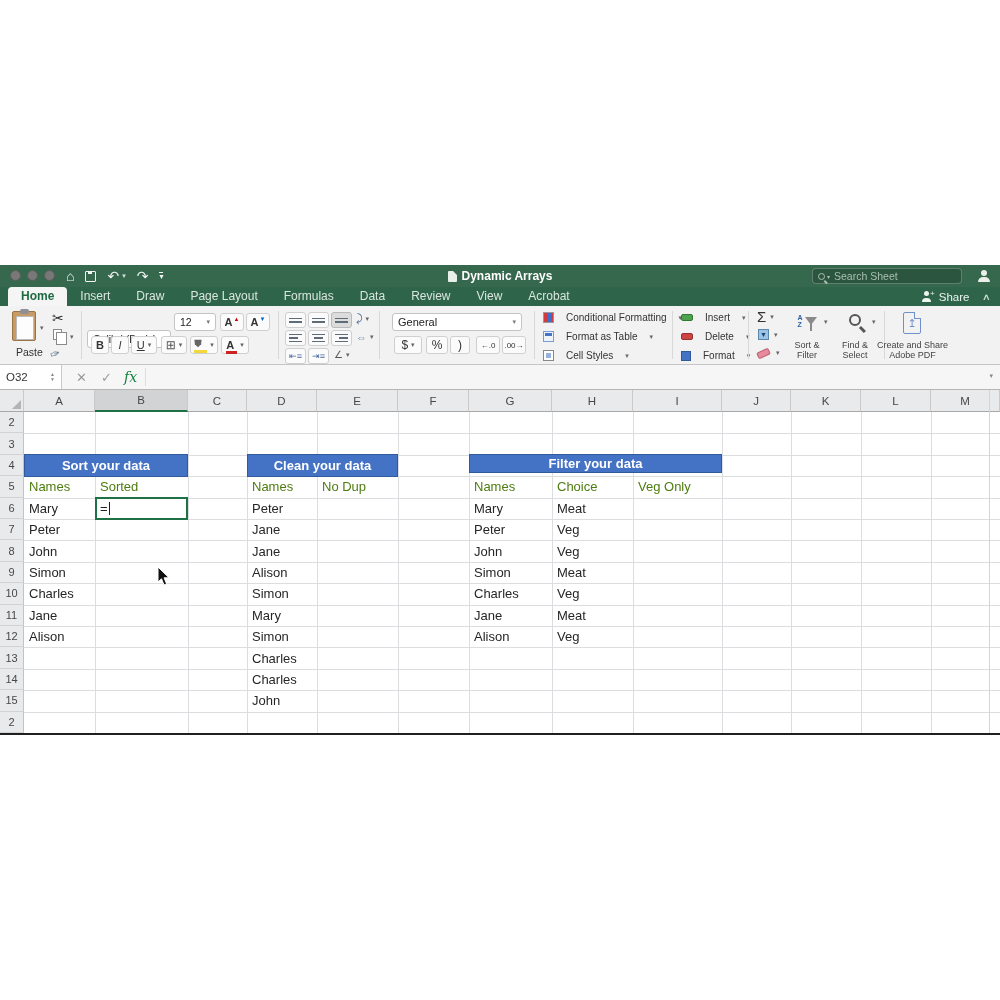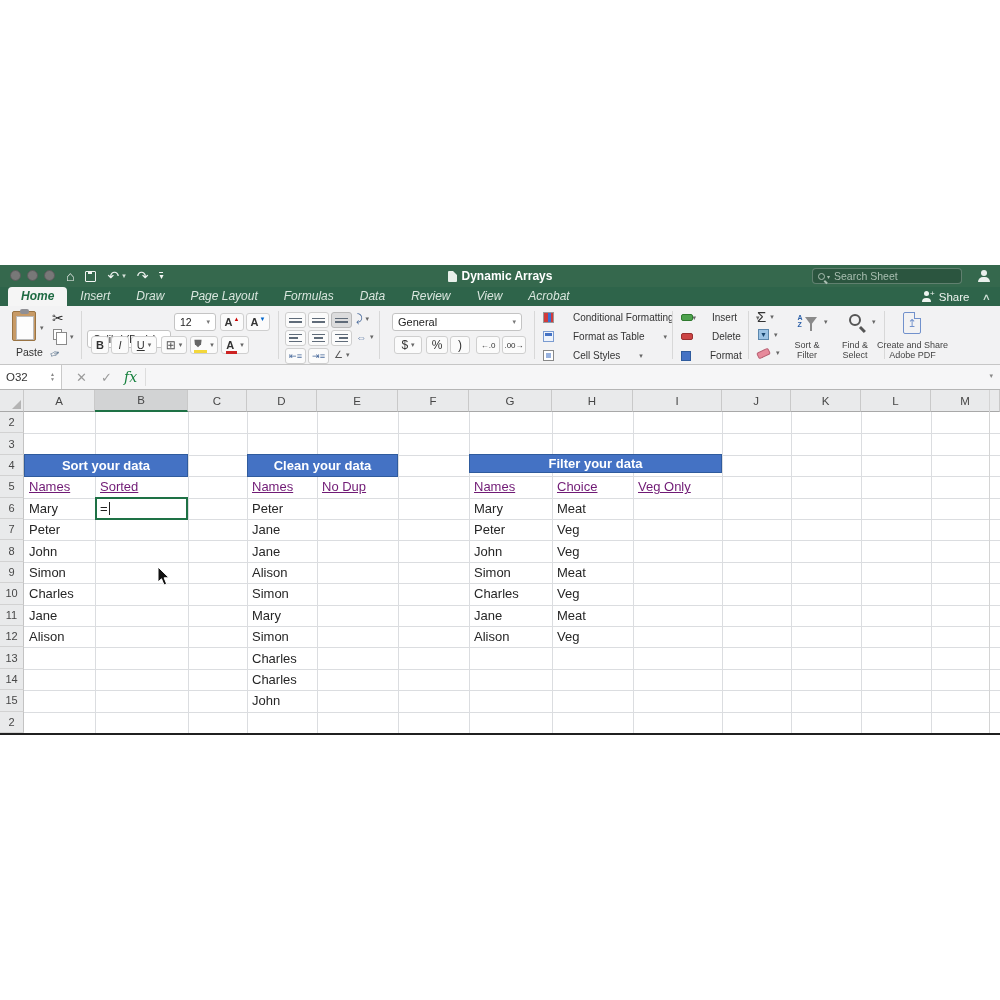--- a/index.html
+++ b/index.html
@@ -64,21 +64,21 @@
   .fill-can { position:absolute; left:0; top:-2px; font-size:10px; color:#666; }
   .fill-bar { position:absolute; left:0; bottom:-3px; width:13px; height:3px; background:#f3d73b; }
   .fontcolor-glyph { position:relative; width:11px; height:12px; font-size:11px; font-weight:bold; color:#333; }
   .fontcolor-glyph i { position:absolute; left:0; bottom:-3px; width:11px; height:3px; background:#cc2222; }
 
   .lines { display:inline-block; width:13px; }
   .lines i { display:block; height:1.5px; background:#5f6b79; margin:2px 0; }
   .lines i.short { width:9px; }
   .align-pressed { background:#dcdcdd; border-color:#b9b9b9; }
 
-  .styles-row { position:absolute; display:flex; align-items:center; gap:19px; font-size:10px; color:#333; }
+  .styles-row { position:absolute; display:flex; align-items:center; gap:12px; font-size:10px; color:#333; }
   .mini-cf { width:11px; height:11px; background:linear-gradient(90deg,#d23b3b 0 4px,#3b6fd2 4px 7px,#d23b3b 7px); border:1px solid #999; }
   .mini-brush { width:11px; height:11px; background:#eef3fb; border:1px solid #7a9bd0; position:relative; }
   .mini-brush:before { content:""; position:absolute; left:1px; top:1px; right:1px; height:3px; background:#4472c4; }
   .mini-cells { width:11px; height:11px; border:1px solid #888; background:#fff; position:relative; }
   .mini-cells:before { content:""; position:absolute; inset:2px; background:#4472c4; opacity:.55; }
   .mini-insert { width:12px; height:7px; background:#4ea24e; border:1px solid #2f7a2f; border-radius:2px; }
   .mini-delete { width:12px; height:7px; background:#cc4444; border:1px solid #993030; border-radius:2px; }
   .mini-format { width:10px; height:10px; background:#4472c4; border:1px solid #2f5b9d; }
   .sigma { font-size:15px; color:#333; }
   .fill-sq { width:11px; height:11px; background:#9cc3e5; border:1px solid #5b87ad; display:flex; align-items:center; justify-content:center; font-size:7px; color:#17456e; }
@@ -105,21 +105,21 @@
   
   .sheet { position:absolute; left:0; top:125px; right:0; bottom:0; background:#fff; overflow:hidden; }
   .colhdr { position:absolute; top:0; height:22px; background:#e9eaeb; border-right:1px solid #c9c9c9; border-bottom:1px solid #a8a8a8; display:flex; align-items:center; justify-content:center; font-size:11.5px; color:#474747; }
   .colhdr.sel { background:#d2d3d4; border-bottom:2px solid #1e7145; }
   .corner { position:absolute; left:0; top:0; width:24px; height:22px; background:#e9eaeb; border-right:1px solid #c9c9c9; border-bottom:1px solid #a8a8a8; }
   .corner:after { content:""; position:absolute; right:2px; bottom:2px; border-style:solid; border-width:0 0 9px 9px; border-color:transparent transparent #b4b4b4 transparent; }
   .rowhdr { position:absolute; left:0; width:24px; background:#e9eaeb; border-right:1px solid #c3c3c3; border-bottom:1px solid #d2d2d2; display:flex; align-items:center; justify-content:center; font-size:11px; color:#474747; }
   .vline { position:absolute; width:1px; background:#dbdde0; }
   .hline { position:absolute; height:1px; background:#dbdde0; }
   .cell { position:absolute; font-size:13px; color:#262626; display:flex; align-items:center; padding-left:5px; white-space:nowrap; }
-  .cell.hdrcell { text-decoration:underline; color:#701a75; }
+  .cell.hdrcell { color:#4d7c0f; }
   .banner { position:absolute; background:#4472c4; border:1.5px solid #2f5b9d; color:#fff; font-weight:bold; font-size:13px; display:flex; align-items:center; justify-content:center; }
   .editcell { position:absolute; background:#fff; border:2px solid #1e7145; display:flex; align-items:center; padding-left:3px; font-size:13px; color:#222; }
   .editcaret { width:1px; height:13px; background:#222; margin-left:1px; }
   .cursor-arrow { position:absolute; pointer-events:none; }
   .scroll-edge { position:absolute; top:0; bottom:0; width:1px; background:#d4d4d4; }
 </style>
 </head>
 <body>
 
 <div class="screen">
@@ -148,21 +148,21 @@
         <span class="tiny-caret">▾</span>
         <span>Search Sheet</span>
       </div>
       <div class="person-btn">
         <div class="person-head"></div>
         <div class="person-body"></div>
       </div>
     </div>
 
     <div class="tabrow">
-      <div id="tab-list" style="display:flex; align-items:center;font-style:italic;">
+      <div id="tab-list" style="display:flex; align-items:center;">
           <div class="tab active">Home</div>
           <div class="tab">Insert</div>
           <div class="tab">Draw</div>
           <div class="tab">Page Layout</div>
           <div class="tab">Formulas</div>
           <div class="tab">Data</div>
           <div class="tab">Review</div>
           <div class="tab">View</div>
           <div class="tab">Acrobat</div>
         </div>

